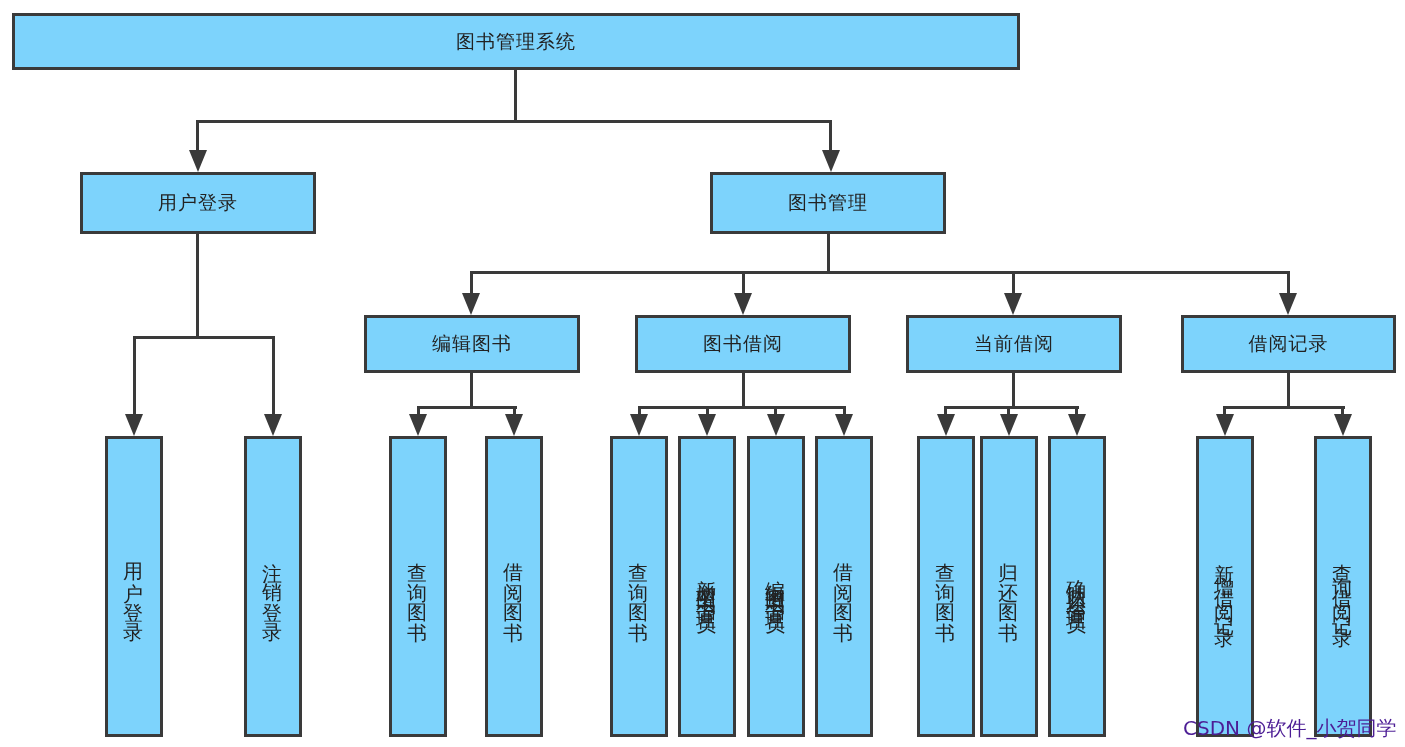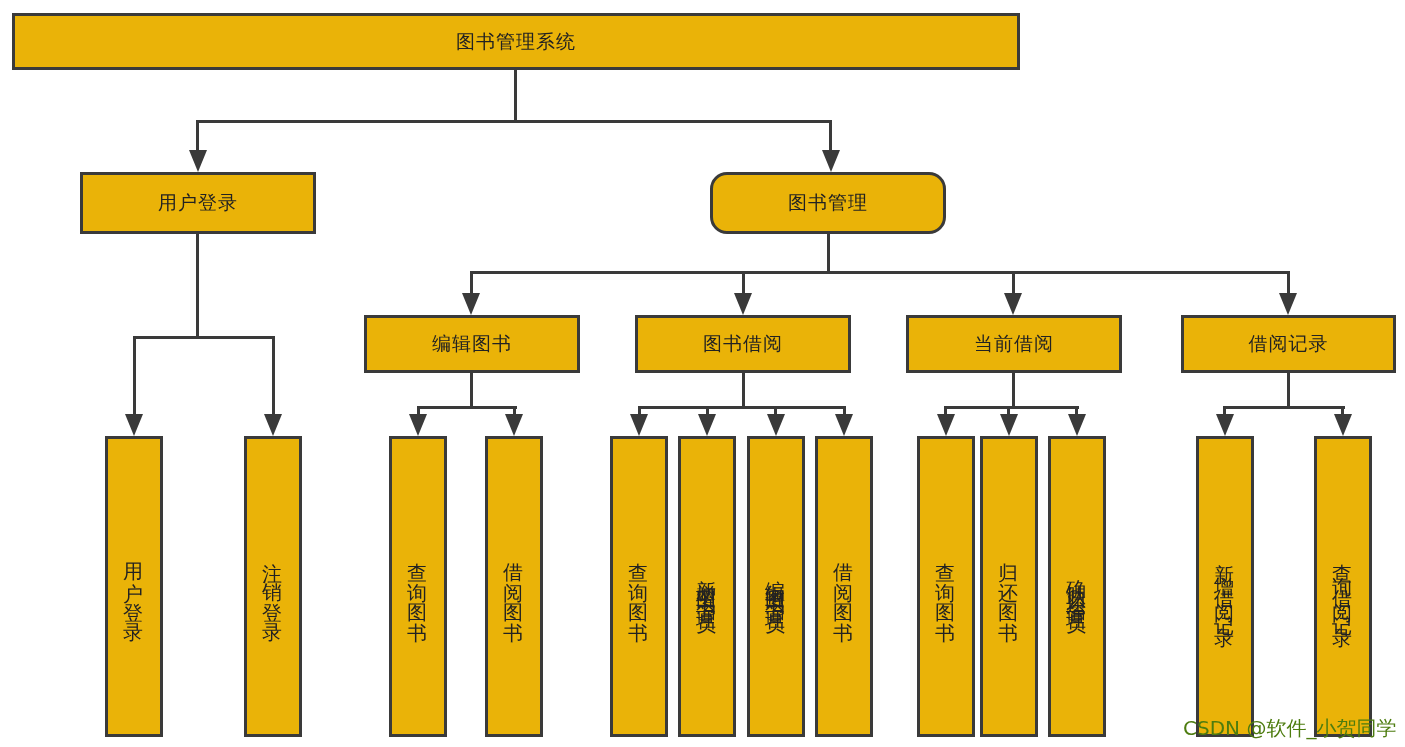--- a/index.html
+++ b/index.html
@@ -8,21 +8,21 @@
     position: relative;
     width: 1405px;
     height: 747px;
     background: #ffffff;
     overflow: hidden;
   }
   .box {
     position: absolute;
     box-sizing: border-box;
     border: 3px solid #3a3a3a;
-    background: #eab308;
+    background: #7dd3fc;
     display: flex;
     align-items: center;
     justify-content: center;
     color: #222222;
     font-size: 19px;
     letter-spacing: 1px;
   }
   .leaf {
     font-size: 20px;
   }
@@ -44,39 +44,39 @@
     height: 0;
     border-left: 9px solid transparent;
     border-right: 9px solid transparent;
     border-top: 22px solid #3a3a3a;
   }
   .watermark {
     position: absolute;
     left: 1183px;
     top: 715px;
     font-size: 20px;
-    color: #4d7c0f;
+    color: #4c1d95;
     white-space: nowrap;
     z-index: 5;
     text-align: right;
   }
 </style>
 </head>
 <body>
 
 <div id="stage">
 
   <div class="box" style="left:12px; top:13px; width:1008px; height:57px;">
     <span>图书管理系统</span>
   </div>
 
   <div class="box" style="left:80px; top:172px; width:236px; height:62px;">
     <span>用户登录</span>
   </div>
-  <div class="box" style="left:710px; top:172px; width:236px; height:62px;border-radius:17px;">
+  <div class="box" style="left:710px; top:172px; width:236px; height:62px;">
     <span>图书管理</span>
   </div>
 
   <div class="box" style="left:364px; top:315px; width:216px; height:58px;">
     <span>编辑图书</span>
   </div>
   <div class="box" style="left:635px; top:315px; width:216px; height:58px;justify-content:center;">
     <span>图书借阅</span>
   </div>
   <div class="box" style="left:1181px; top:315px; width:215px; height:58px;">

